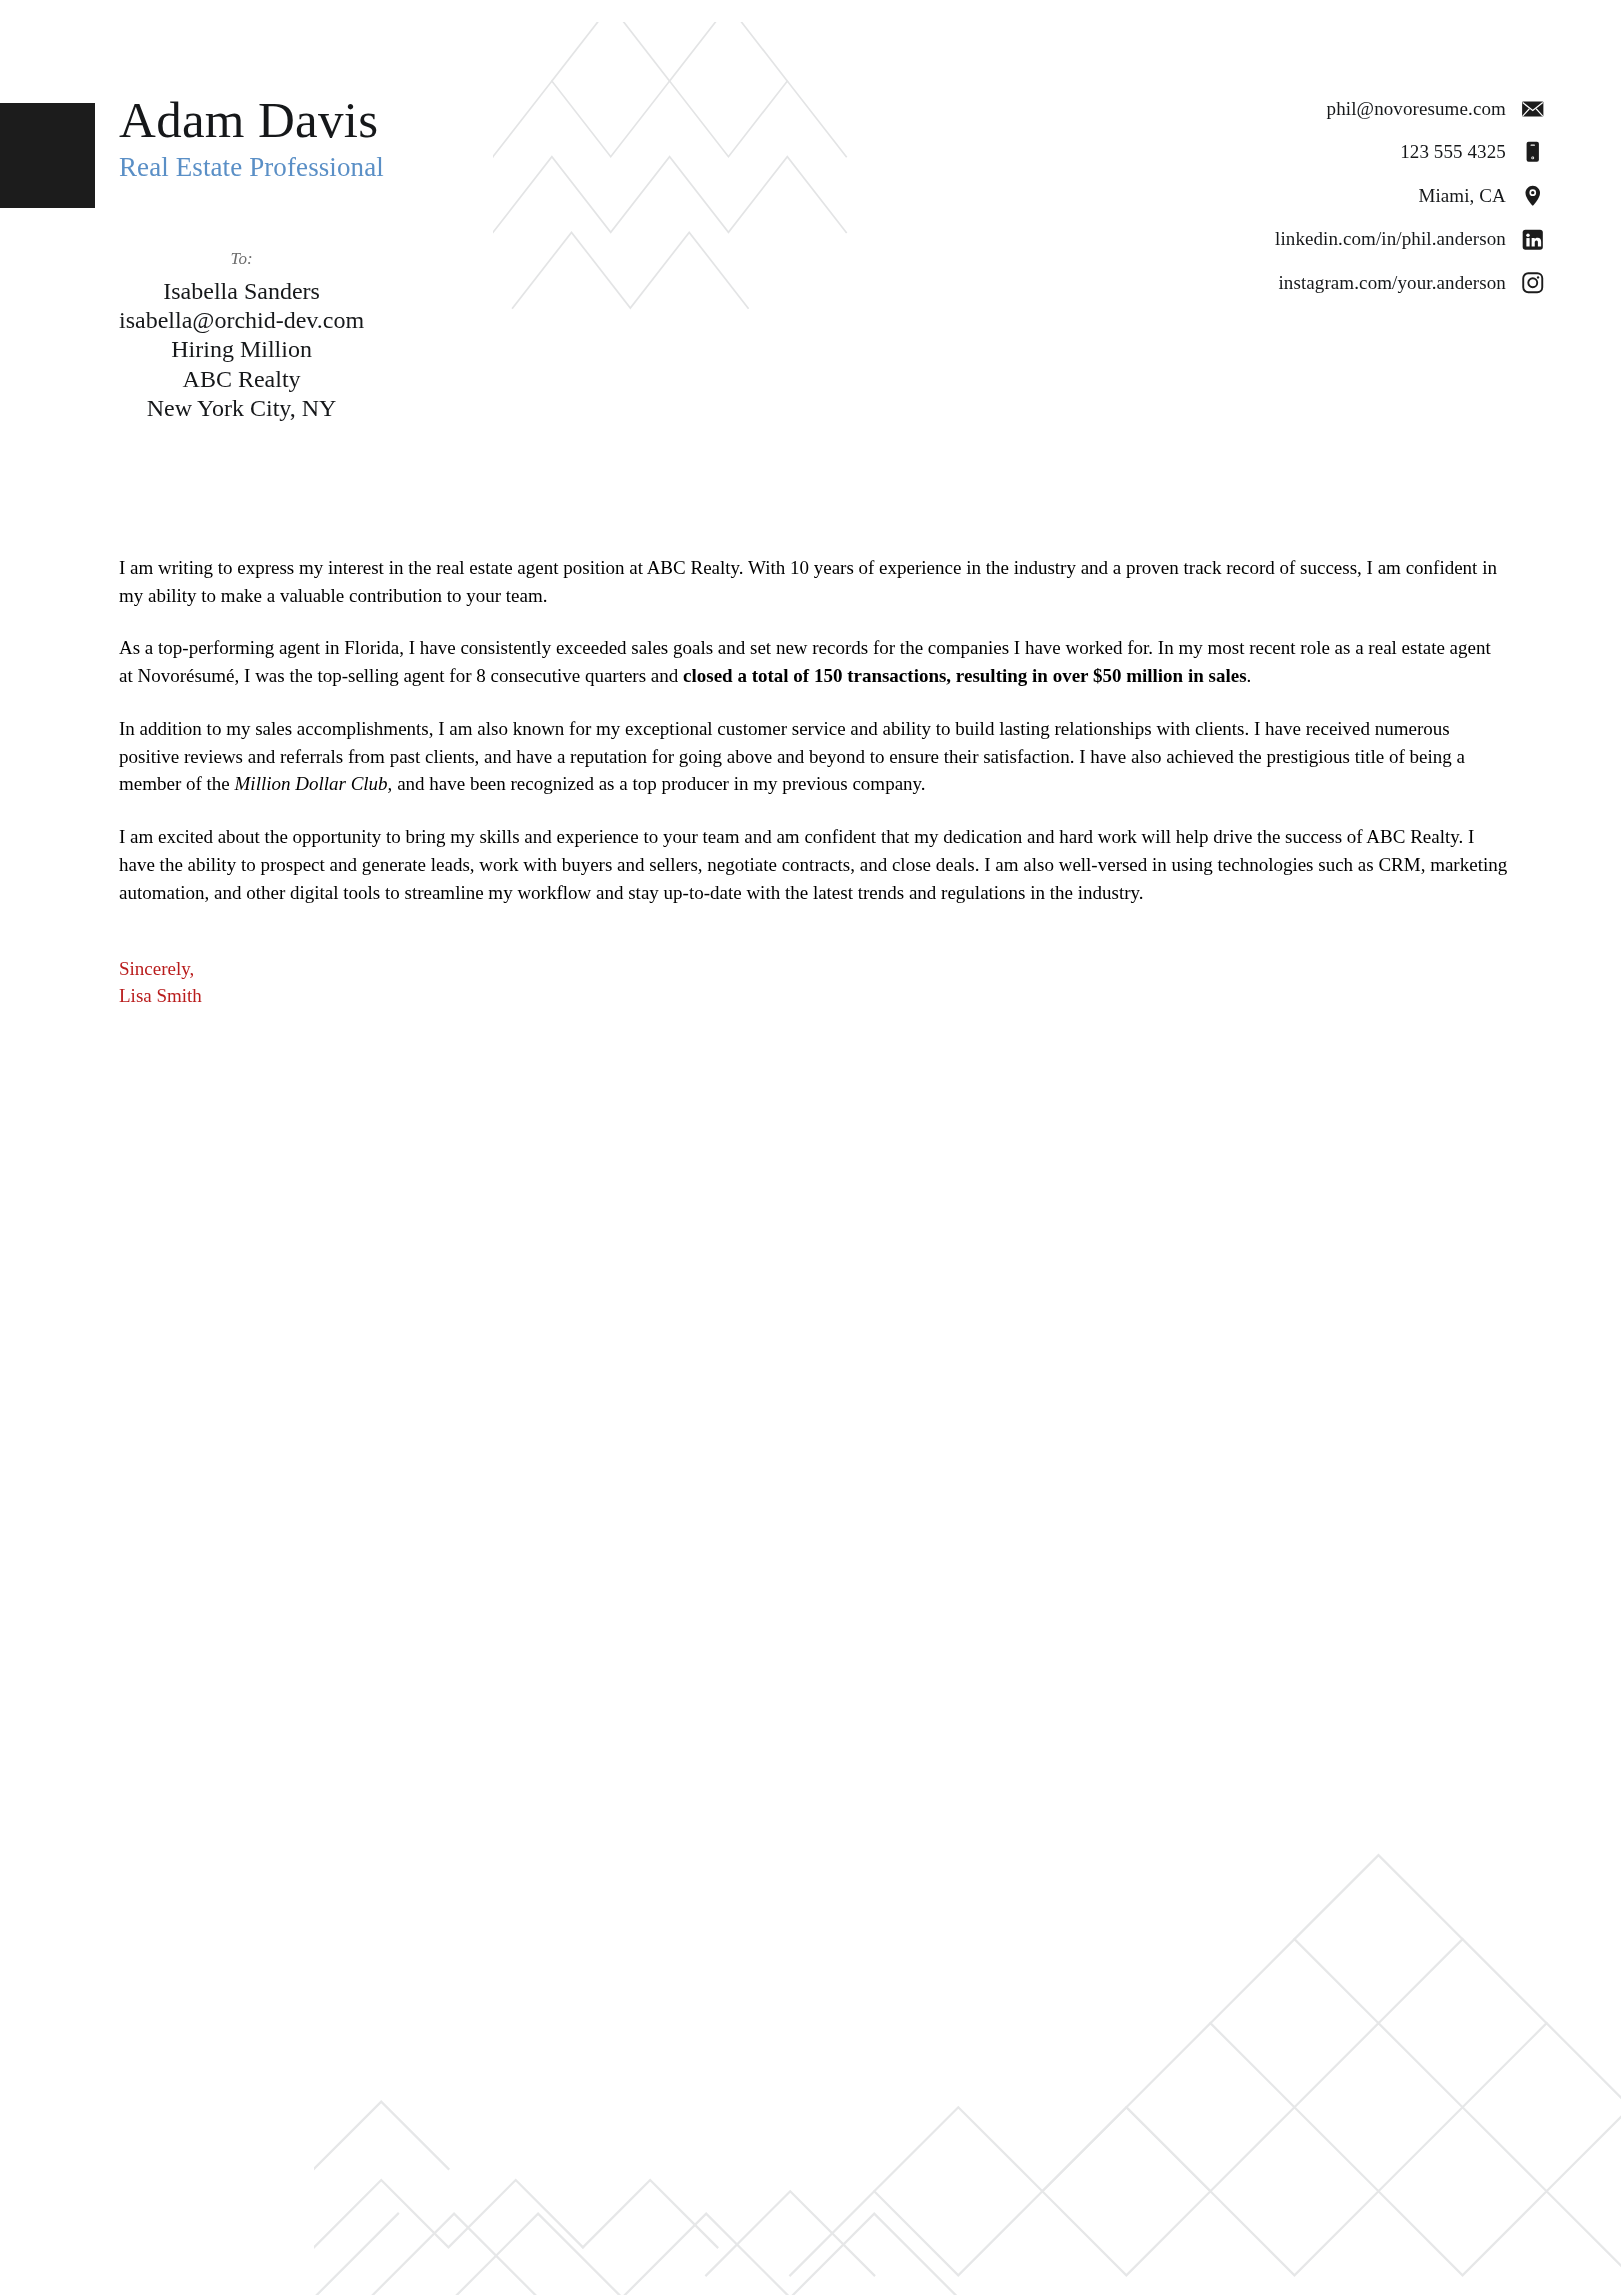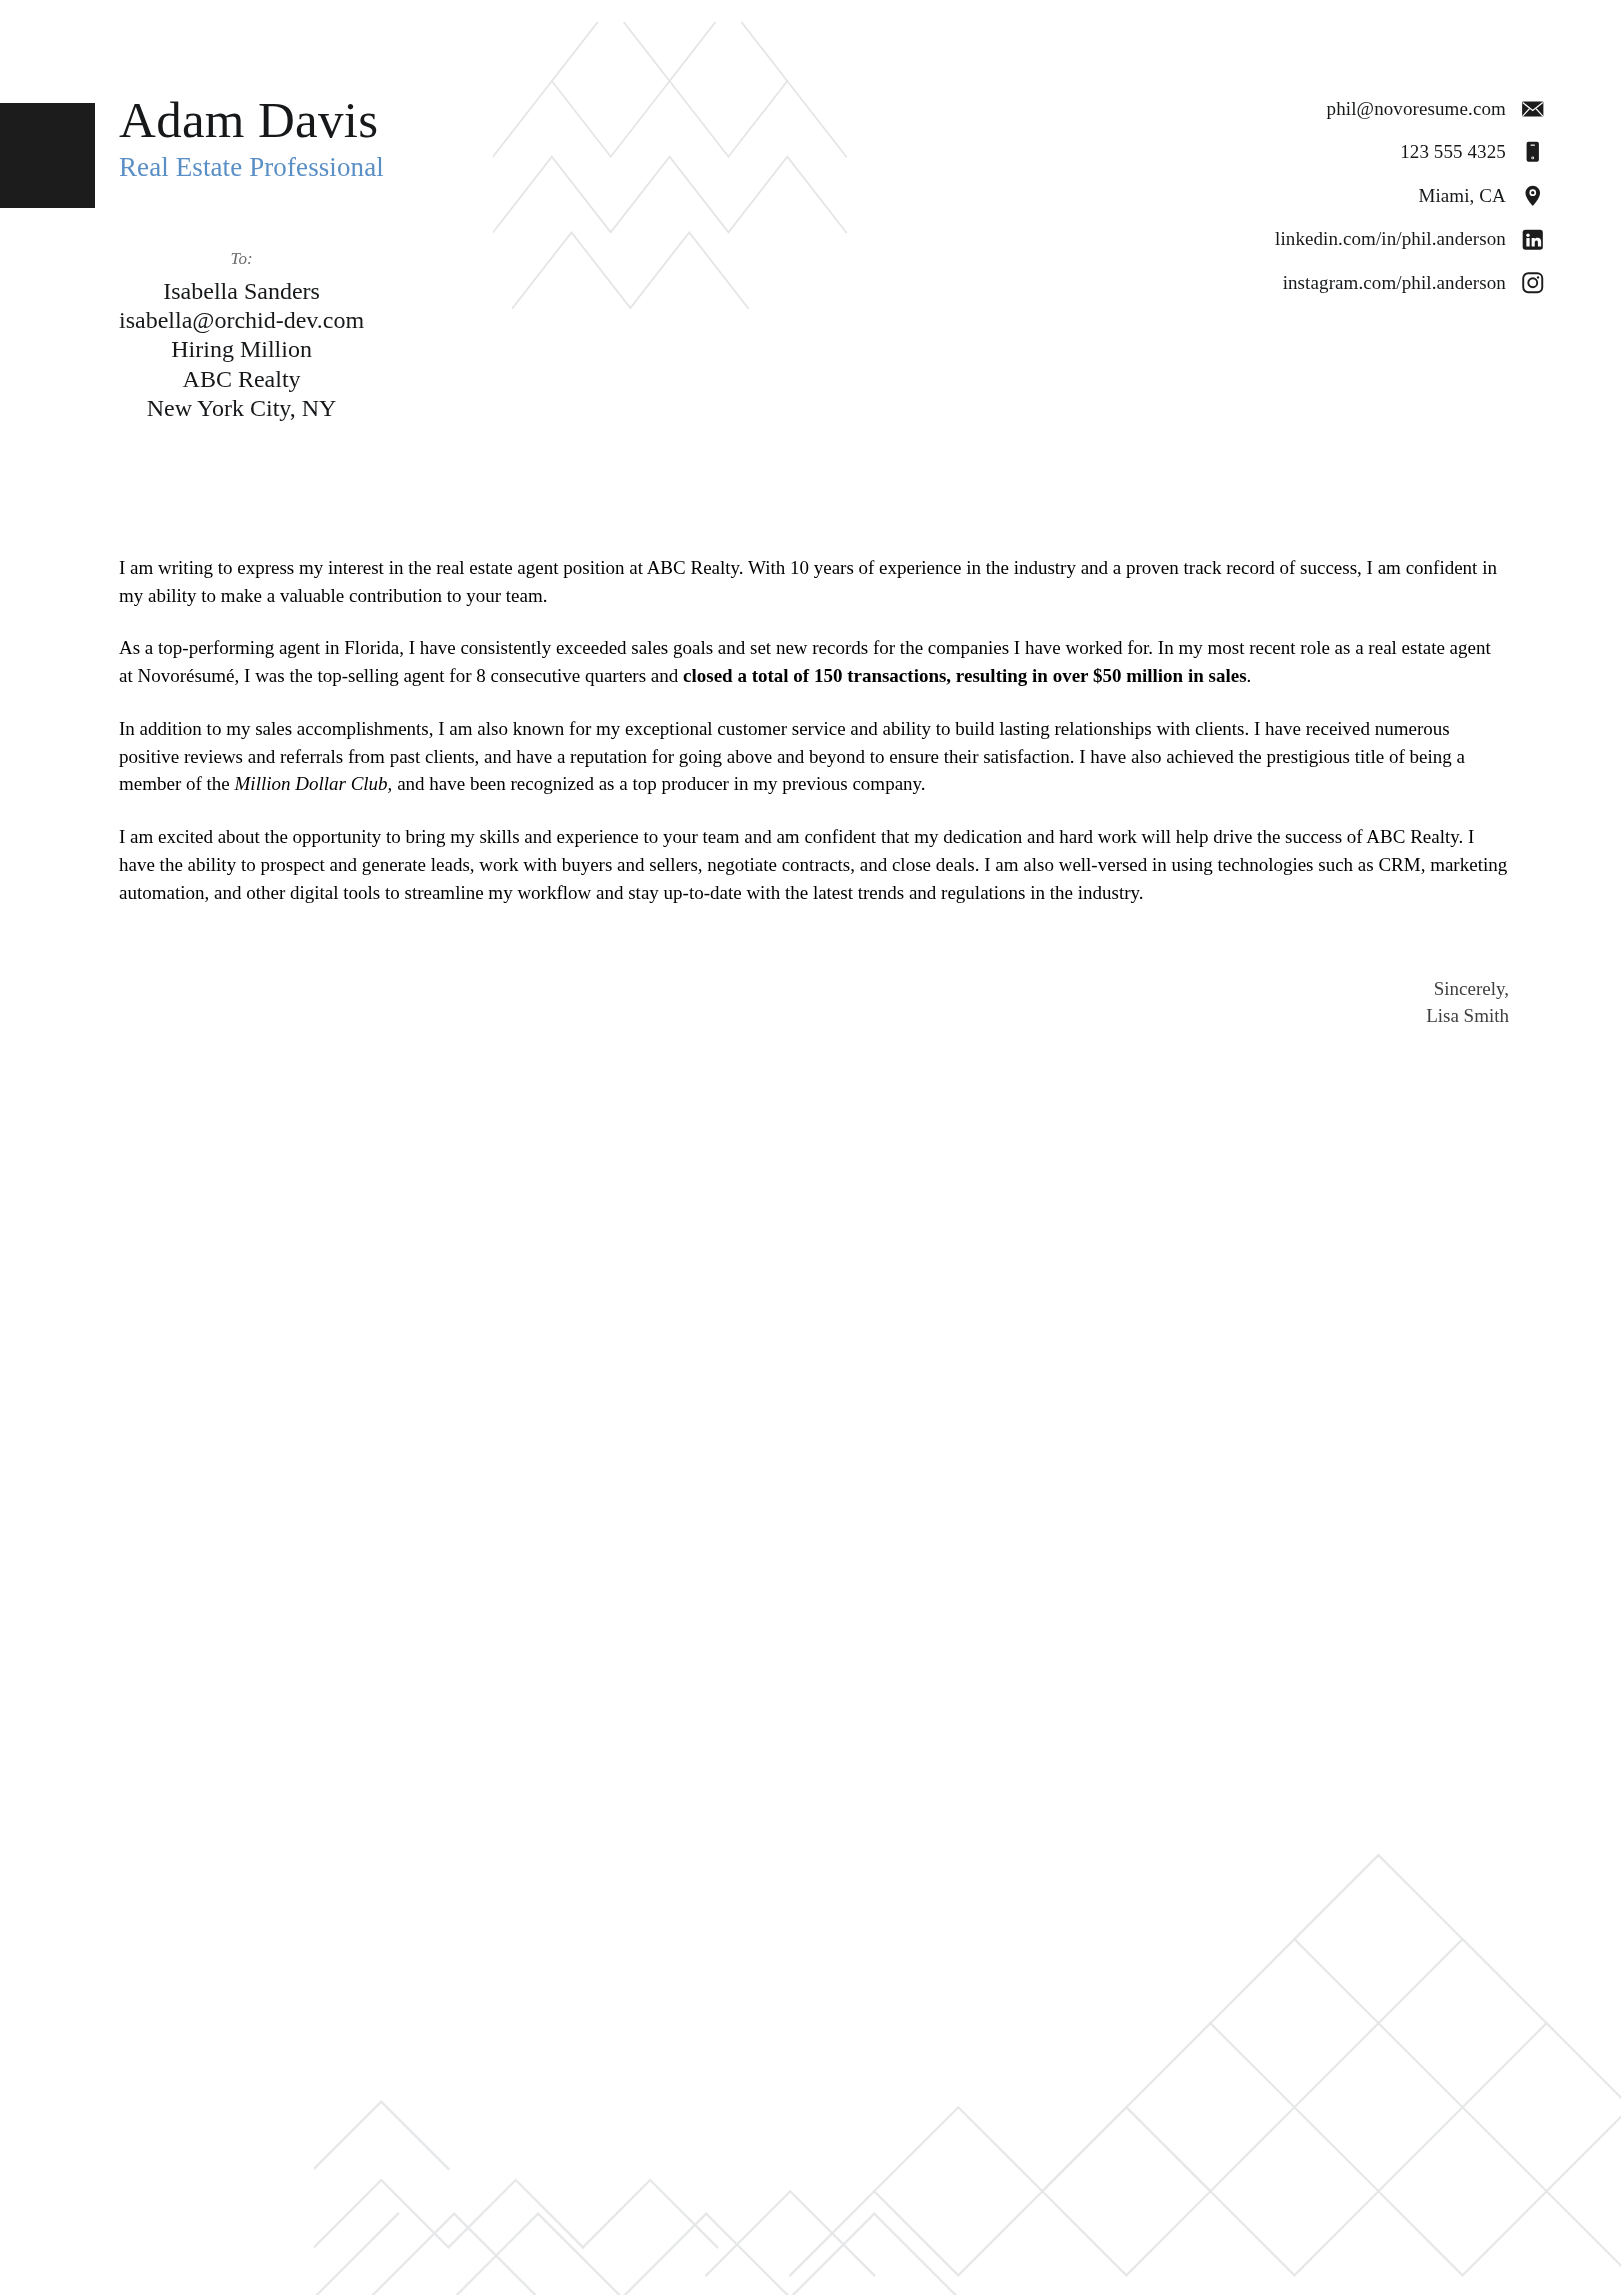--- a/index.html
+++ b/index.html
@@ -140,25 +140,24 @@
     font-size: 19px;
     line-height: 1.46;
     color: #000000;
     margin-bottom: 25px;
     text-align: left;
   }
   .para b { font-weight: 700; }
   .para i { font-style: italic; }
 
   .signature {
-    margin-top: 70px;
+    margin-top: 50px;
     font-size: 19px;
     line-height: 1.42;
-    color: #404040;
-    text-align: right;
+    color: #b91c1c;
   }
   .signature div { white-space: nowrap; }
 </style>
 </head>
 <body>
 
 <div class="page">
 
   <div class="watermark wm-top">
     <svg viewBox="0 0 660 540" xmlns="http://www.w3.org/2000/svg">
@@ -246,21 +245,21 @@
         <svg width="23.5" height="23.5" viewBox="0 0 42 42">
             <rect x="3" y="3" width="36" height="36" rx="5" fill="#1c1c1c"></rect>
             <circle cx="12.5" cy="13" r="3.1" fill="#ffffff"></circle>
             <rect x="9.6" y="18" width="5.8" height="15" fill="#ffffff"></rect>
             <path d="M19 18 h5.6 v2.2 c1.1-1.7 3-2.6 5.2-2.6 c4 0 6.2 2.5 6.2 7.1 V33 h-5.8 v-7.3 c0-2-0.7-3.3-2.5-3.3 c-1.6 0-2.5 1.1-2.9 2.2 c-0.2 0.4-0.2 1-0.2 1.6 V33 H19 Z" fill="#ffffff"></path>
           </svg>
       </span>
     </div>
 
     <div class="contact-row">
-      <span class="contact-text">instagram.com/phil.anderson</span>
+      <span class="contact-text">instagram.com/your.anderson</span>
       <span class="contact-icon">
         <svg width="23.5" height="23.5" viewBox="0 0 42 42">
             <rect x="4" y="4" width="34" height="34" rx="9" fill="none" stroke="#1c1c1c" stroke-width="3.4"></rect>
             <circle cx="21" cy="21" r="8" fill="none" stroke="#1c1c1c" stroke-width="3.4"></circle>
             <circle cx="30.5" cy="11.5" r="2.1" fill="#1c1c1c"></circle>
           </svg>
       </span>
     </div>
 
   </div>

